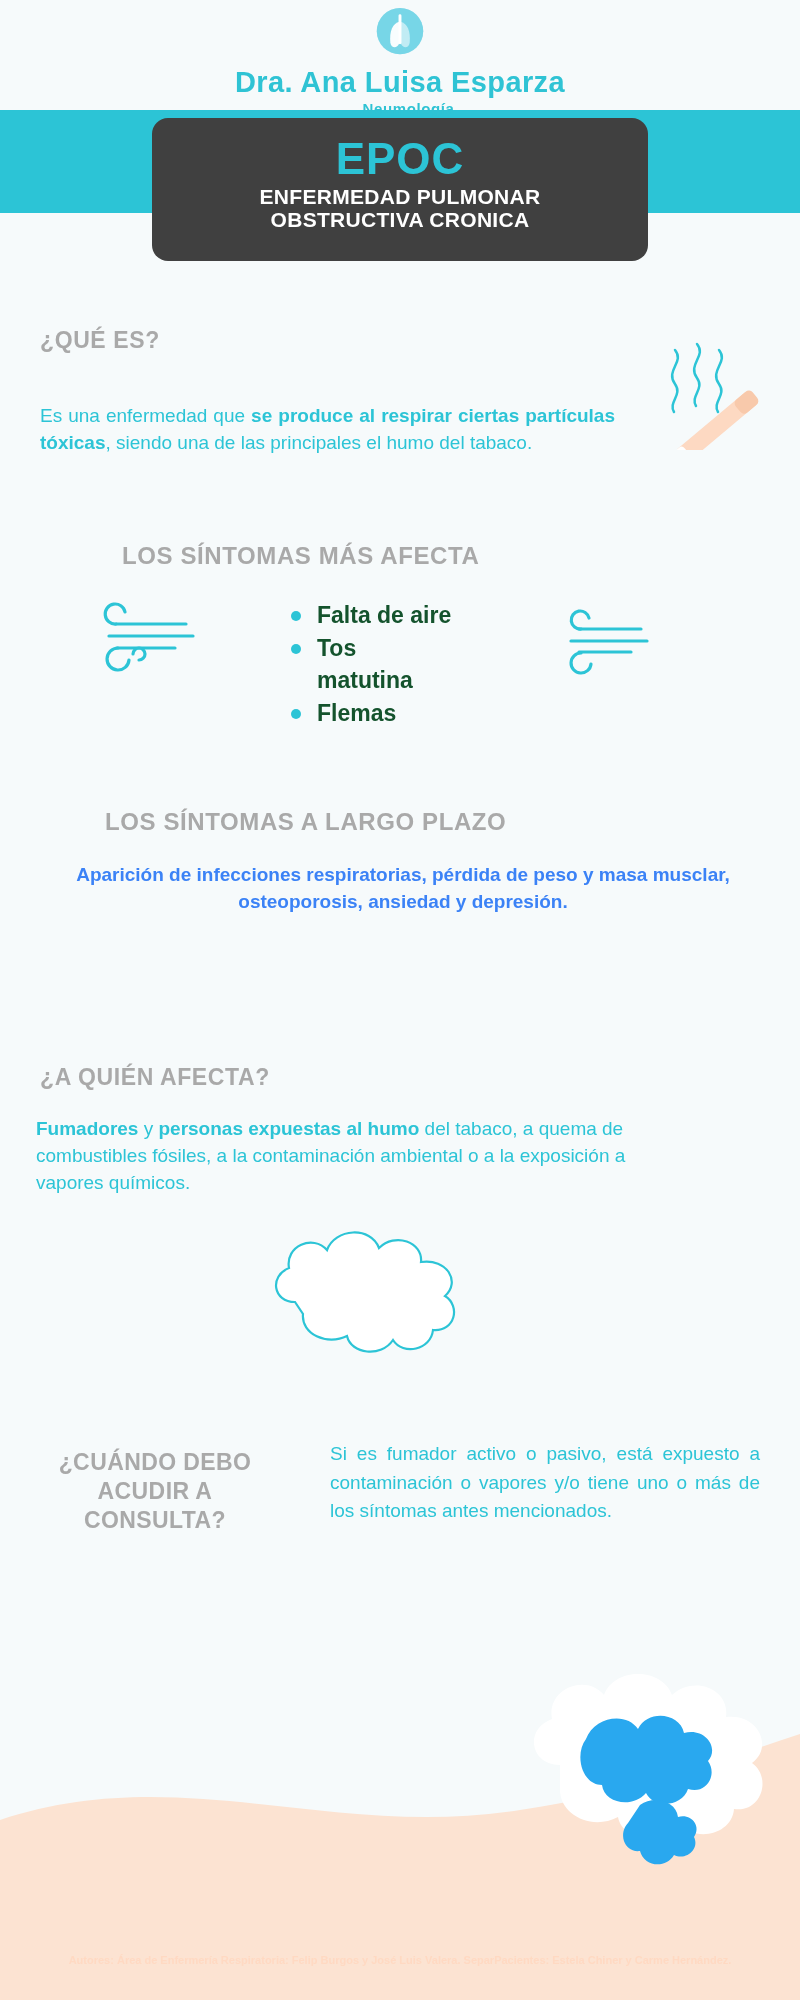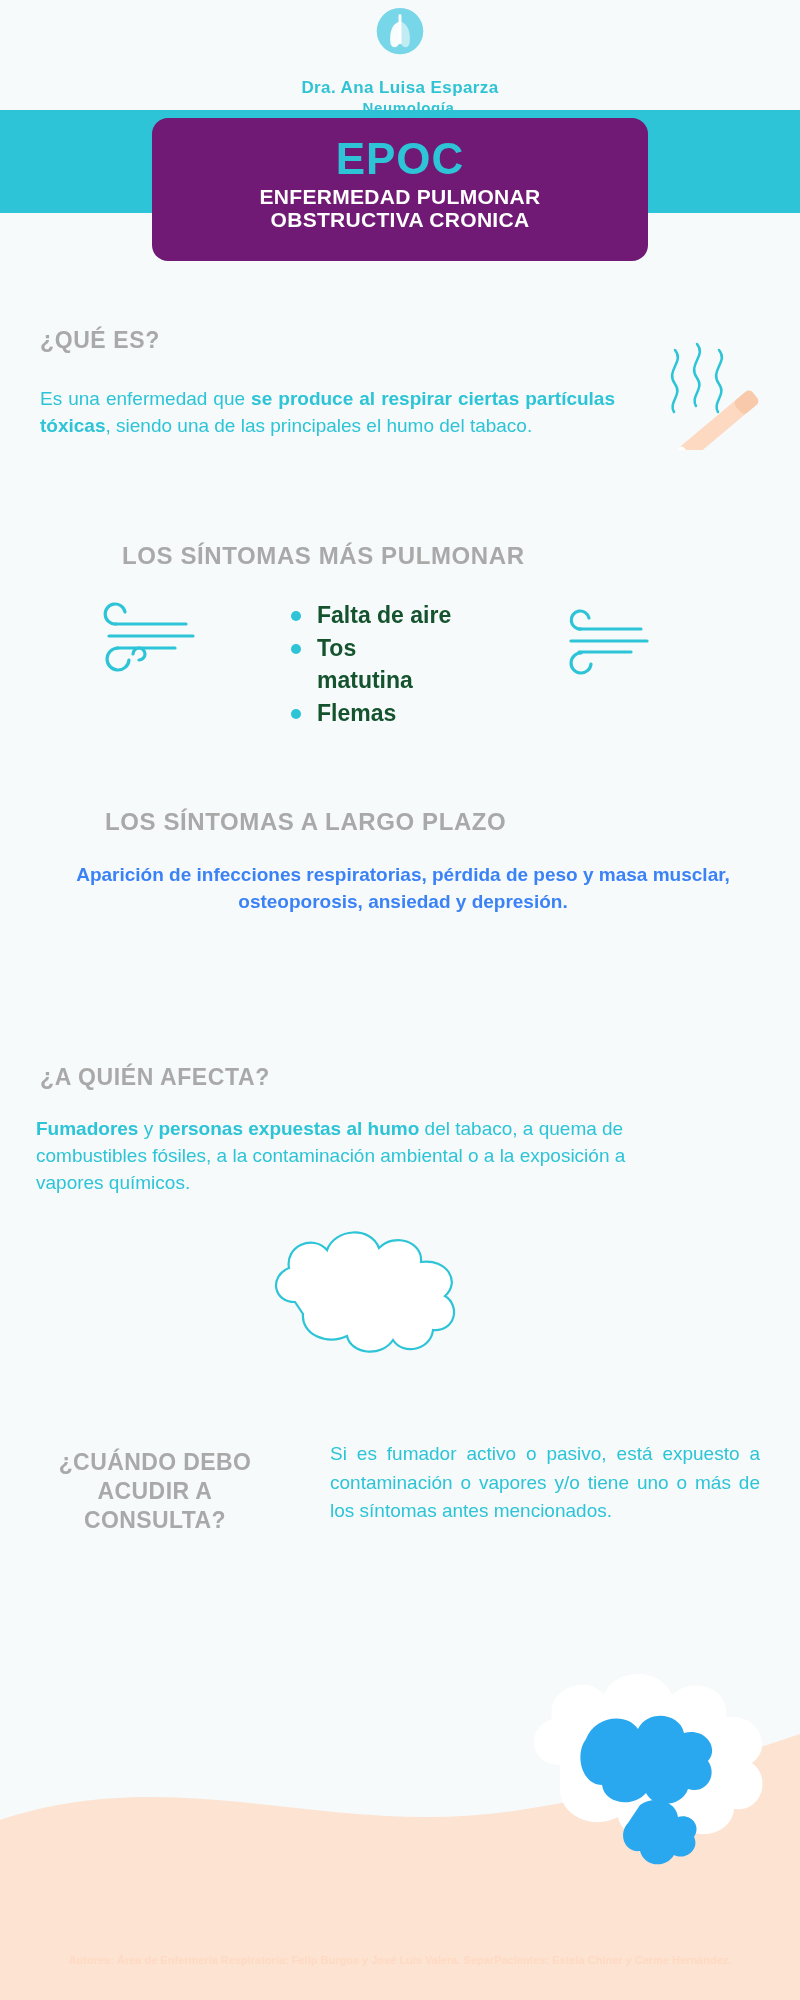--- a/index.html
+++ b/index.html
@@ -24,25 +24,25 @@
     top: 6px; left: 0; right: 0;
     text-align: center;
     z-index: 6;
   }
   .logo-mark {
     width: 58px; height: 58px;
     margin: 0 auto;
     display: block;
   }
   .doctor-name {
-    font-size: 17px;
+    font-size: 29px;
     font-weight: bold;
     color: #2fc3d4;
     letter-spacing: 0.4px;
-    margin-top: 14px;
+    margin-top: 2px;
     font-family: "Liberation Sans", sans-serif;
   }
   .doctor-spec {
     font-size: 15px;
     font-weight: bold;
     color: #2fc3d4;
     letter-spacing: 0.6px;
     margin-top: 1px;
     margin-left: 17px;
   }
@@ -52,21 +52,21 @@
     position: absolute;
     top: 110px; left: 0;
     width: 800px; height: 103px;
     background: #2cc4d6;
     z-index: 1;
   }
   .title-card {
     position: absolute;
     top: 118px; left: 152px;
     width: 496px; height: 143px;
-    background: #701a75;
+    background: #404040;
     border-radius: 16px;
     z-index: 2;
     text-align: center;
     padding-top: 18px;
   }
   .title-main {
     font-size: 44px;
     font-weight: bold;
     color: #2cc4d6;
     letter-spacing: 1px;
@@ -96,21 +96,21 @@
     position: absolute;
     color: #2cc4d6;
     font-size: 19px;
     line-height: 1.42;
     text-align: justify;
   }
   .p-teal b { font-weight: bold; }
 
   
   #qe-title { top: 327px; left: 40px; }
-  #qe-text  { top: 386px; left: 40px; width: 575px; }
+  #qe-text  { top: 403px; left: 40px; width: 575px; }
 
   
   .cigarette { position: absolute; top: 340px; left: 640px; width: 150px; height: 110px; }
 
   
   #sym-title { top: 542px; left: 122px; font-size: 24px; }
   .sym-list {
     position: absolute;
     top: 600px; left: 285px;
     width: 260px;
@@ -243,21 +243,21 @@
       <path d="M57 4 C67 16 47 24 57 38 C65 49 50 56 56 66"></path>
       <path d="M79 10 C89 22 69 30 79 44 C87 55 72 62 78 72"></path>
     </g>
     <g transform="rotate(-40 80 85)">
       <rect x="28" y="76" width="96" height="17" rx="5" fill="#fdd9c2"></rect>
       <rect x="104" y="76" width="22" height="17" rx="5" fill="#f8c9ab"></rect>
       <rect x="28" y="76" width="10" height="17" rx="4" fill="#ffffff"></rect>
     </g>
   </svg>
 
-  <div class="h-gray" id="sym-title">LOS SÍNTOMAS MÁS PULMONAR</div>
+  <div class="h-gray" id="sym-title">LOS SÍNTOMAS MÁS AFECTA</div>
 
   <svg class="wind-left" viewBox="0 0 130 100">
     <g stroke="#2cc4d6" stroke-width="3.2" fill="none" stroke-linecap="round">
       <path d="M30 22 a10 10 0 1 0 -9 12"></path>
       <path d="M21 34 h70"></path>
       <path d="M14 46 h84"></path>
       <path d="M22 58 h58"></path>
       <path d="M34 70 a11 11 0 1 1 -11 -12"></path>
       <path d="M44 70 a6 6 0 1 0 -6 -6"></path>
     </g>

